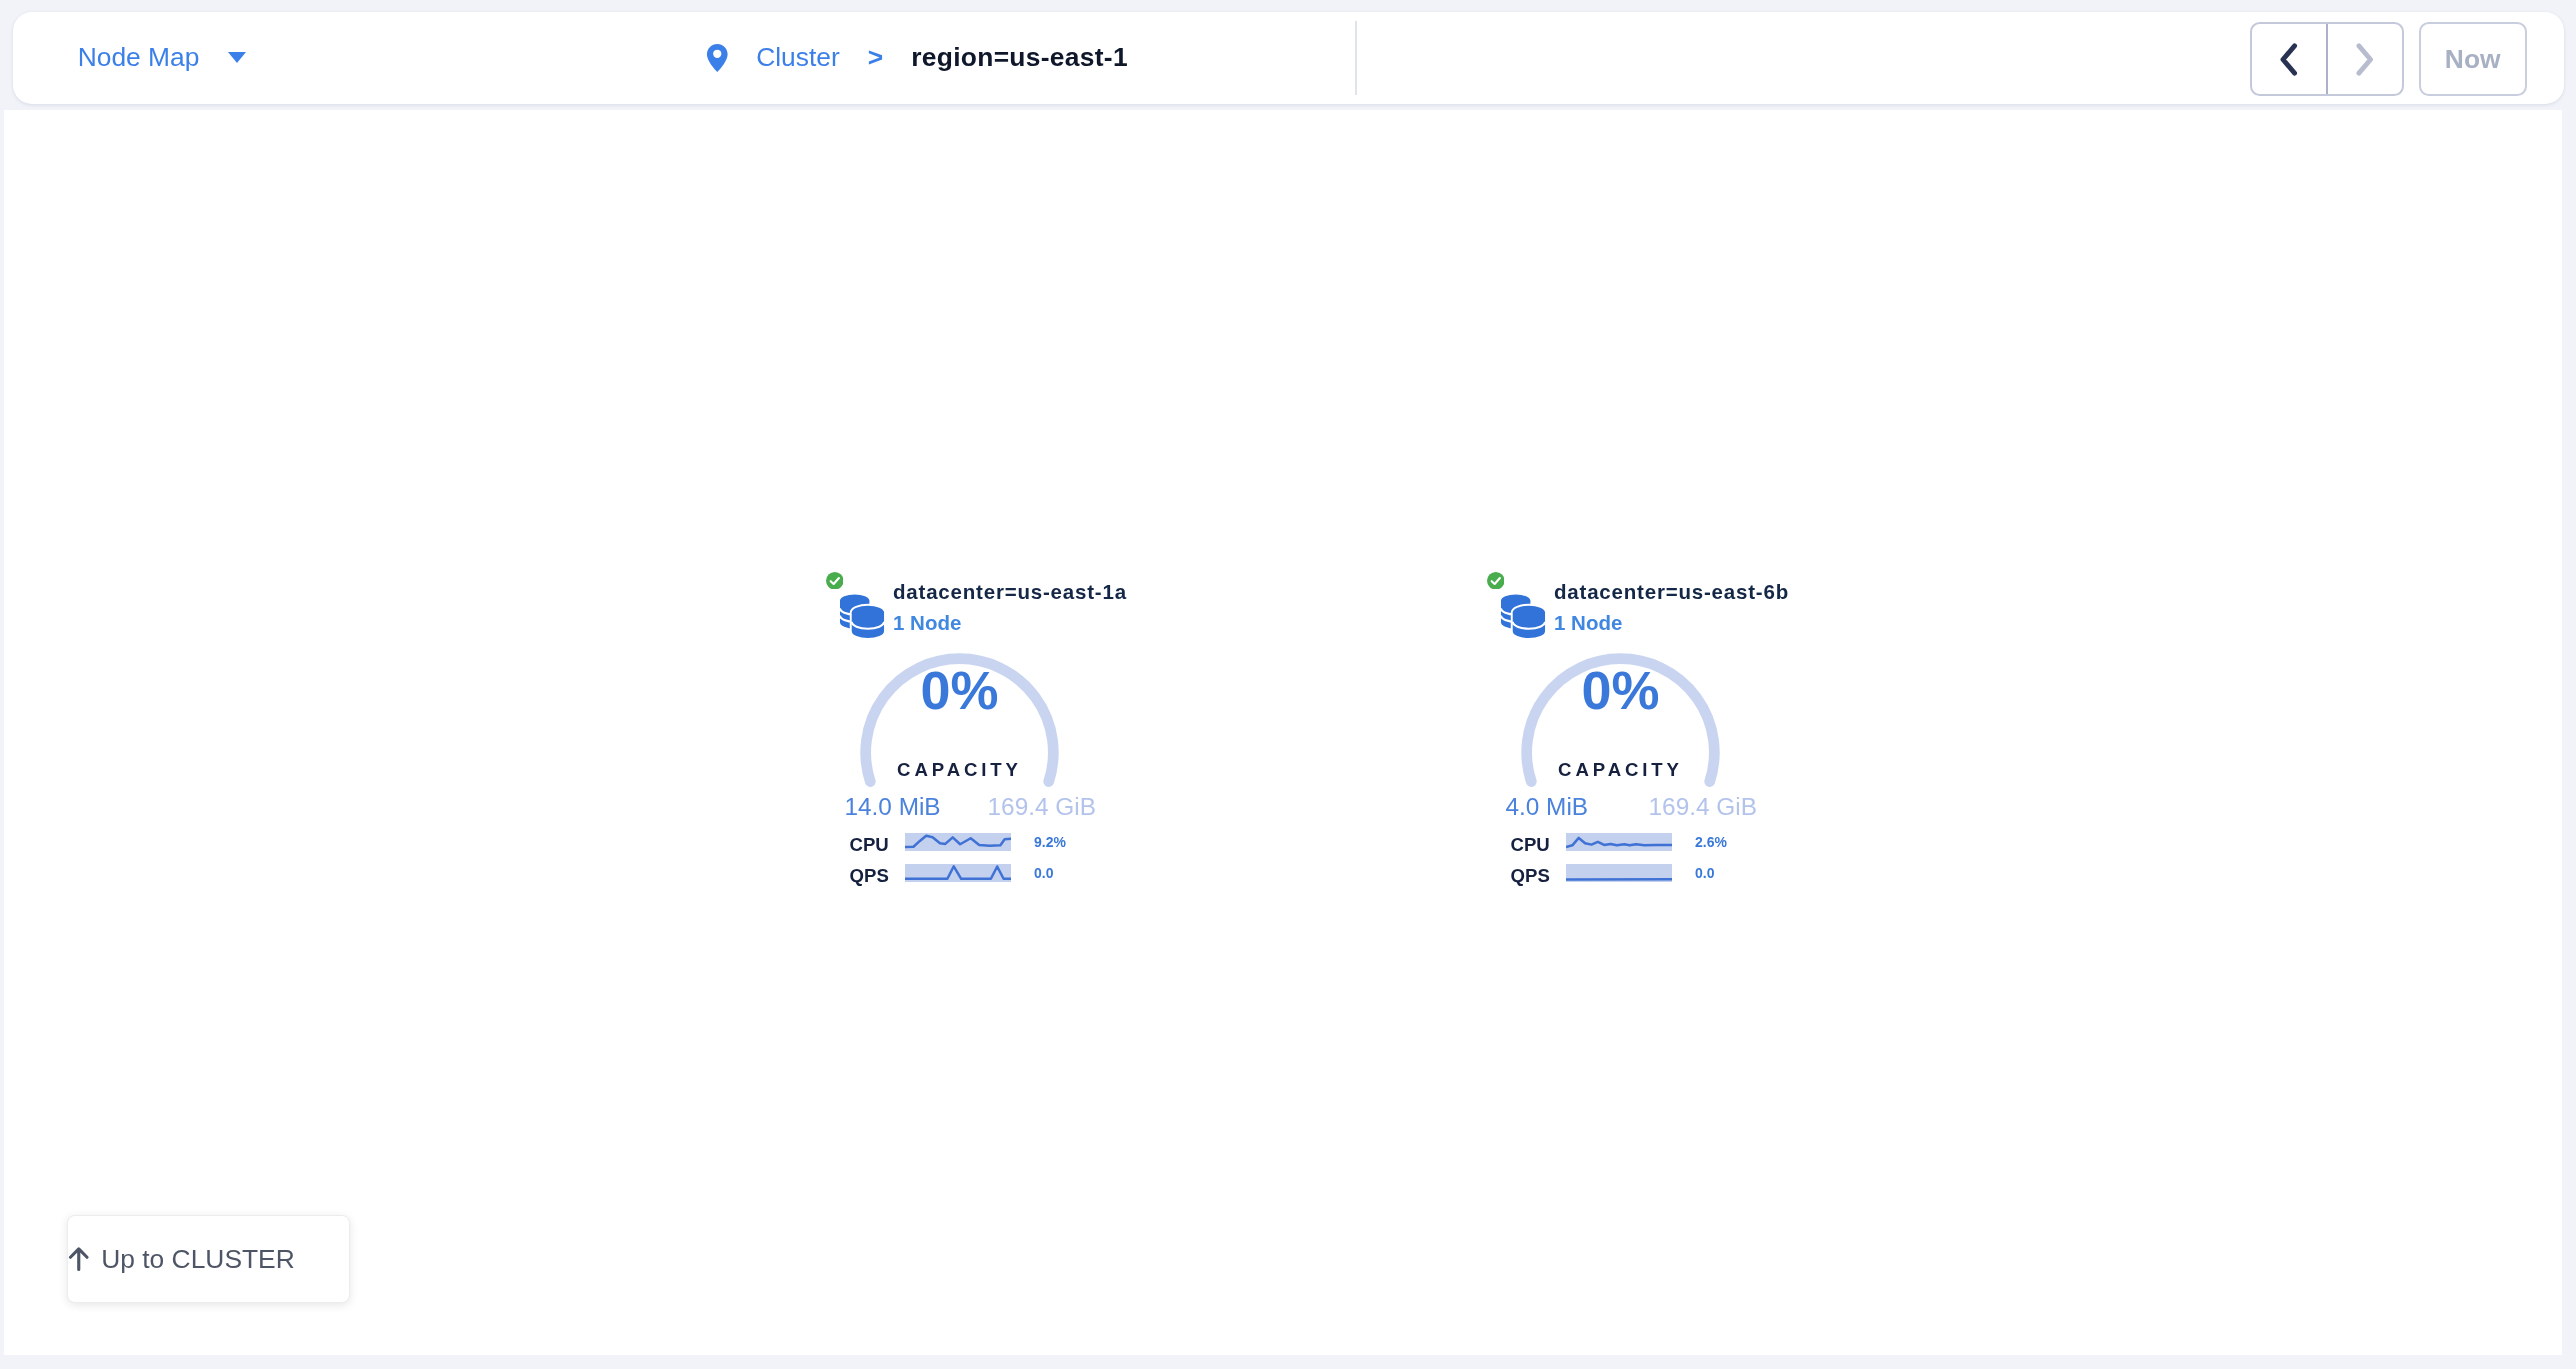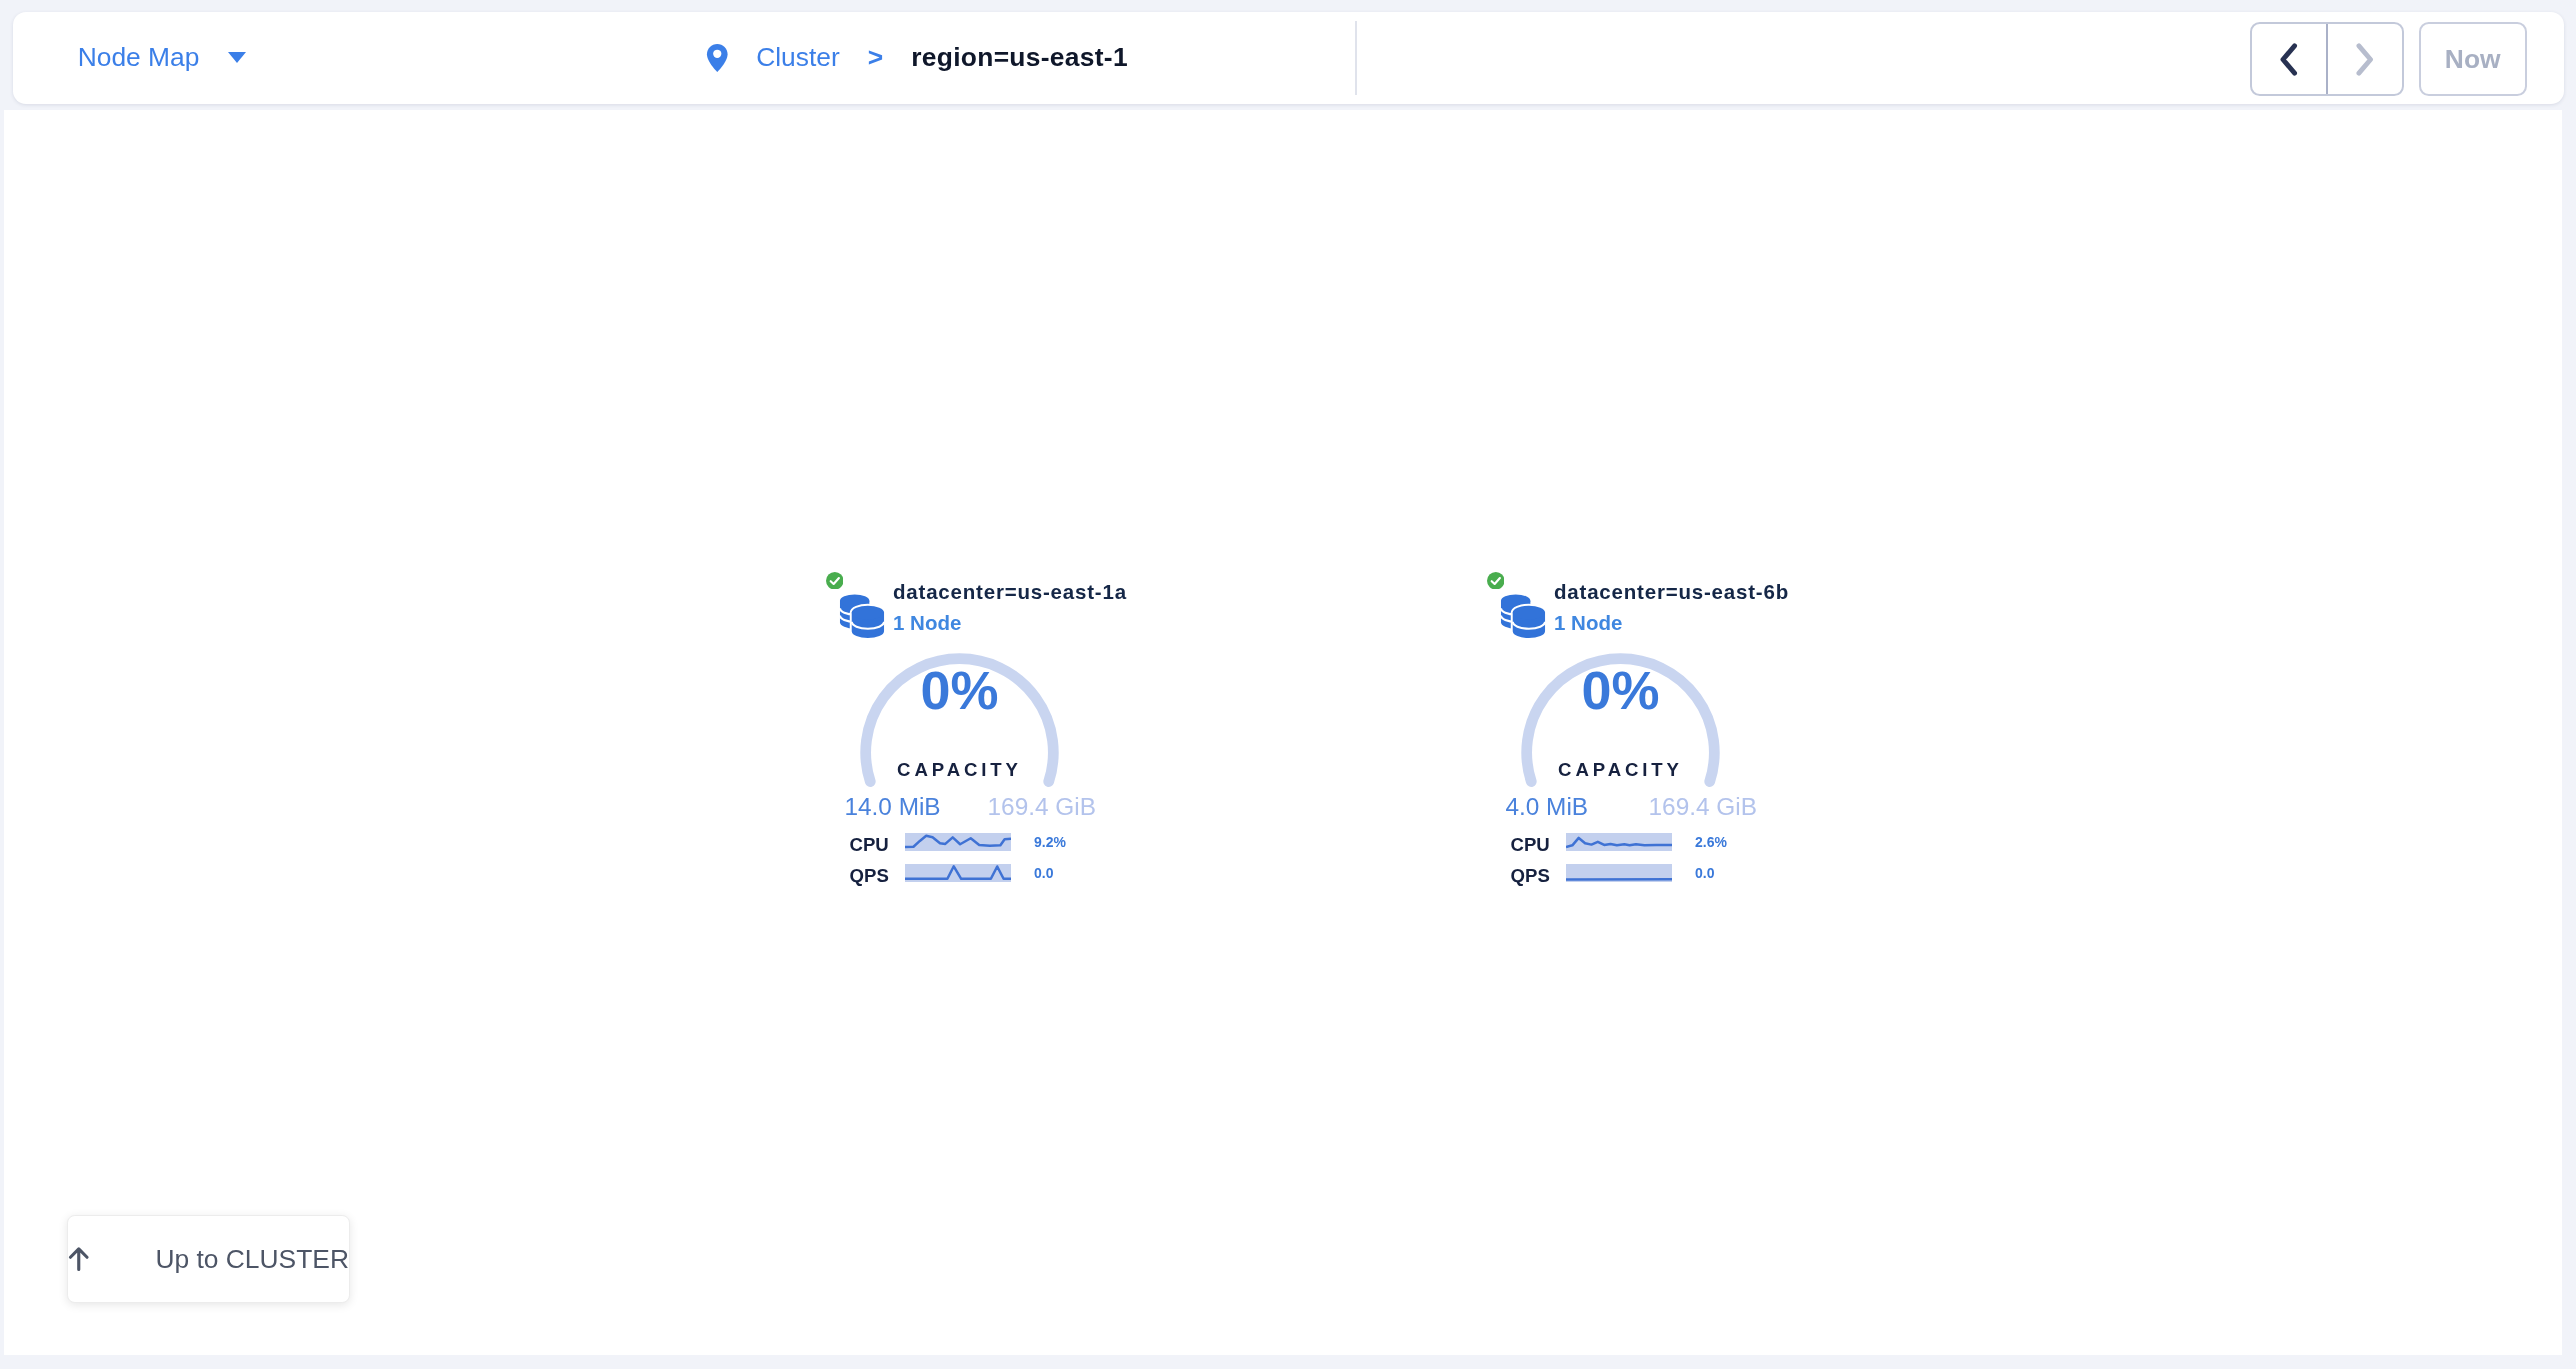--- a/index.html
+++ b/index.html
@@ -1,21 +1,21 @@
 <!DOCTYPE html>
 <html><head>
 <meta charset="utf-8">
 <style>
   html,body{margin:0;padding:0;}
   body{width:2576px;height:1369px;background:#f1f3f9;font-family:"Liberation Sans",sans-serif;overflow:hidden;}
   #app{position:relative;width:2576px;height:1369px;}
 
   
   .header-bar{position:absolute;left:12.7px;top:11.7px;width:2551px;height:92px;background:#fff;
-    border-radius:13px;box-shadow:0 1px 3.9px rgba(40,50,90,.12);}
+    border-radius:19px;box-shadow:0 1px 3.9px rgba(40,50,90,.12);}
   .view-selector{position:absolute;left:65px;top:0;height:92px;display:flex;align-items:center;gap:29px;cursor:pointer;}
   .view-selector .vs-label{font-size:26.4px;font-weight:500;color:#3b7fe8;}
   .caret-down{width:0;height:0;border-left:9.8px solid transparent;border-right:9.8px solid transparent;
     border-top:11.7px solid #3b7fe8;}
   .breadcrumb{position:absolute;left:693px;top:0;height:92px;display:flex;align-items:center;gap:28px;}
   .breadcrumb .crumb-link{font-size:26.4px;color:#3b7fe8;font-weight:500;}
   .breadcrumb .crumb-sep{font-size:26.4px;color:#3b7fe8;font-weight:700;}
   .breadcrumb .crumb-current{font-size:26.4px;color:#0f172a;font-weight:700;letter-spacing:0.3px;}
   .header-divider{position:absolute;left:1342px;top:9.8px;width:2px;height:74px;background:#e0e3ec;}
 
@@ -51,21 +51,21 @@
   .dc-total{position:absolute;right:86px;top:226px;font-size:24.4px;color:#b3c3ec;}
   .metric-label{position:absolute;left:7.8px;width:61px;text-align:right;font-size:18.6px;font-weight:700;color:#16213f;}
   .metric-spark{position:absolute;left:85px;width:106px;height:17.6px;background:#c3d0ee;}
   .metric-spark svg{display:block;width:106px;height:17.6px;}
   .metric-value{position:absolute;left:214px;font-size:14px;font-weight:700;color:#3a79da;}
   .row1{top:267px;} .row2{top:298px;}
   .spark1{top:266px;} .spark2{top:297px;}
 
   
   .up-button{position:absolute;left:67px;top:1215px;width:281px;height:86px;background:#fff;border:1px solid #ececec;
-    border-radius:7.8px;box-shadow:0 2px 9.8px rgba(0,0,0,.10);display:flex;align-items:center;justify-content:space-between;
+    border-radius:7.8px;box-shadow:0 2px 9.8px rgba(0,0,0,.10);display:flex;align-items:center;justify-content:flex-start;
     gap:11.7px;cursor:pointer;}
   .up-button .up-label{font-size:26.4px;font-weight:500;color:#4d5566;}
 </style>
 </head>
 <body>
 
 <div id="app">
 
   <div class="header-bar">
 

